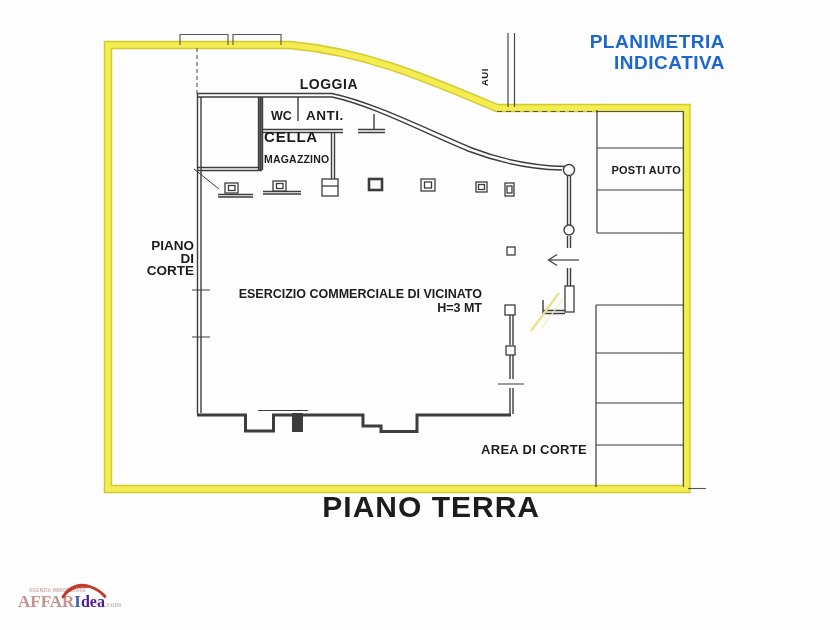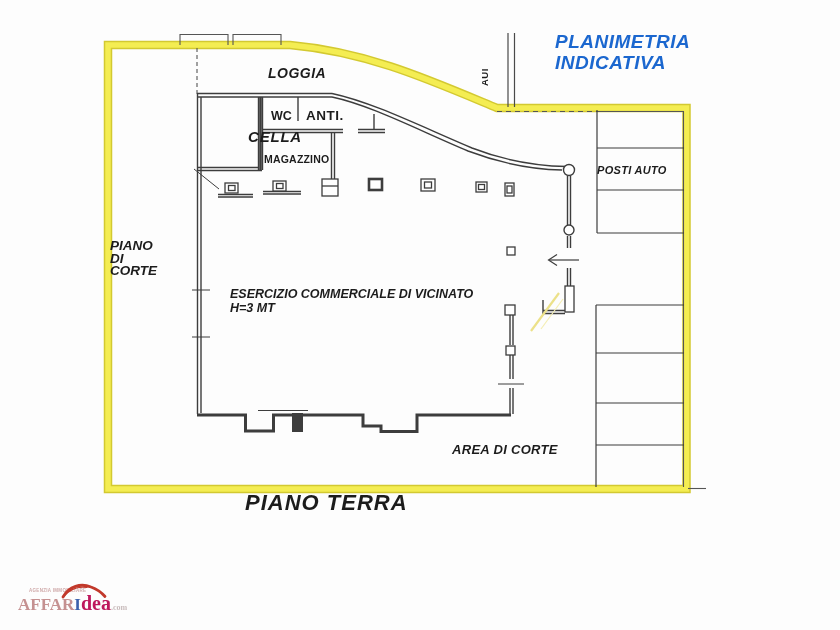--- a/index.html
+++ b/index.html
@@ -2,43 +2,43 @@
 <html><head>
 <meta charset="utf-8">
 <style>
   html,body{margin:0;padding:0;background:#ffffff;}
   #stage{
     position:relative;width:840px;height:630px;background:#fdfdfd;
     font-family:"Liberation Sans", sans-serif;overflow:hidden;
   }
   #planart{position:absolute;left:0;top:0;}
   .lbl{position:absolute;color:#1c1c1c;font-weight:bold;white-space:nowrap;}
-  .ctr{text-align:left;white-space:normal;font-style:italic;}
+  .ctr{text-align:right;white-space:normal;}
   #lbl-planimetria{left:555px;top:31px;width:170px;color:#1b67cf;font-size:19px;line-height:21px;letter-spacing:.5px;}
-  #lbl-loggia{left:268px;top:65px;width:90px;font-size:14px;letter-spacing:.5px;}
+  #lbl-loggia{left:268px;top:76px;width:90px;font-size:14px;letter-spacing:.5px;}
   #lbl-aui{left:479px;top:50px;width:13px;height:36px;font-size:9.5px;font-weight:bold;
            writing-mode:vertical-rl;transform:rotate(180deg);letter-spacing:.5px;}
   #lbl-cella{left:203px;top:128px;width:70px;font-size:15px;letter-spacing:.8px;margin-left:45px;}
   #lbl-wc{left:271px;top:109px;font-size:12.5px;}
   #lbl-anti{left:306px;top:108px;font-size:13.5px;letter-spacing:.5px;}
   #lbl-magazzino{left:264px;top:153px;font-size:10.5px;letter-spacing:.2px;}
   #lbl-area-left{left:110px;top:240px;width:84px;font-size:13.5px;line-height:12.5px;}
   #lbl-esercizio{left:230px;top:288px;width:252px;font-size:12.5px;line-height:13.5px;}
   #lbl-posti{left:597px;top:164px;width:84px;font-size:11px;letter-spacing:.3px;}
   #lbl-area-bottom{left:452px;top:442px;width:135px;font-size:13px;letter-spacing:.3px;}
-  #lbl-piano{left:245px;top:490px;width:295px;font-size:22px;letter-spacing:1px;}
+  #lbl-piano{left:245px;top:490px;width:295px;font-size:30px;letter-spacing:1px;}
   
   #watermark{position:absolute;left:18px;top:582px;width:130px;height:42px;}
   #wm-tagline{position:absolute;left:11px;top:6px;font-size:4.5px;font-weight:bold;
               color:#cfa9a9;letter-spacing:.3px;}
   #wm-brand{position:absolute;left:0px;top:10px;font-family:"Liberation Serif", serif;
             font-weight:bold;white-space:nowrap;}
   .wm-rose{color:#c59191;font-size:17px;text-align:center;}
   .wm-blue{color:#3b61ad;font-size:17px;}
-  .wm-dea{color:#be185d;font-size:20px;}
+  .wm-dea{color:#4c1d95;font-size:16px;}
   .wm-tld{color:#c9bcbc;font-size:8px;}
   #wm-swoosh{position:absolute;left:42px;top:-1px;}
 </style>
 </head>
 <body>
 
 <div id="stage">
 
   <svg id="planart" width="840" height="630" viewBox="0 0 840 630">
 

